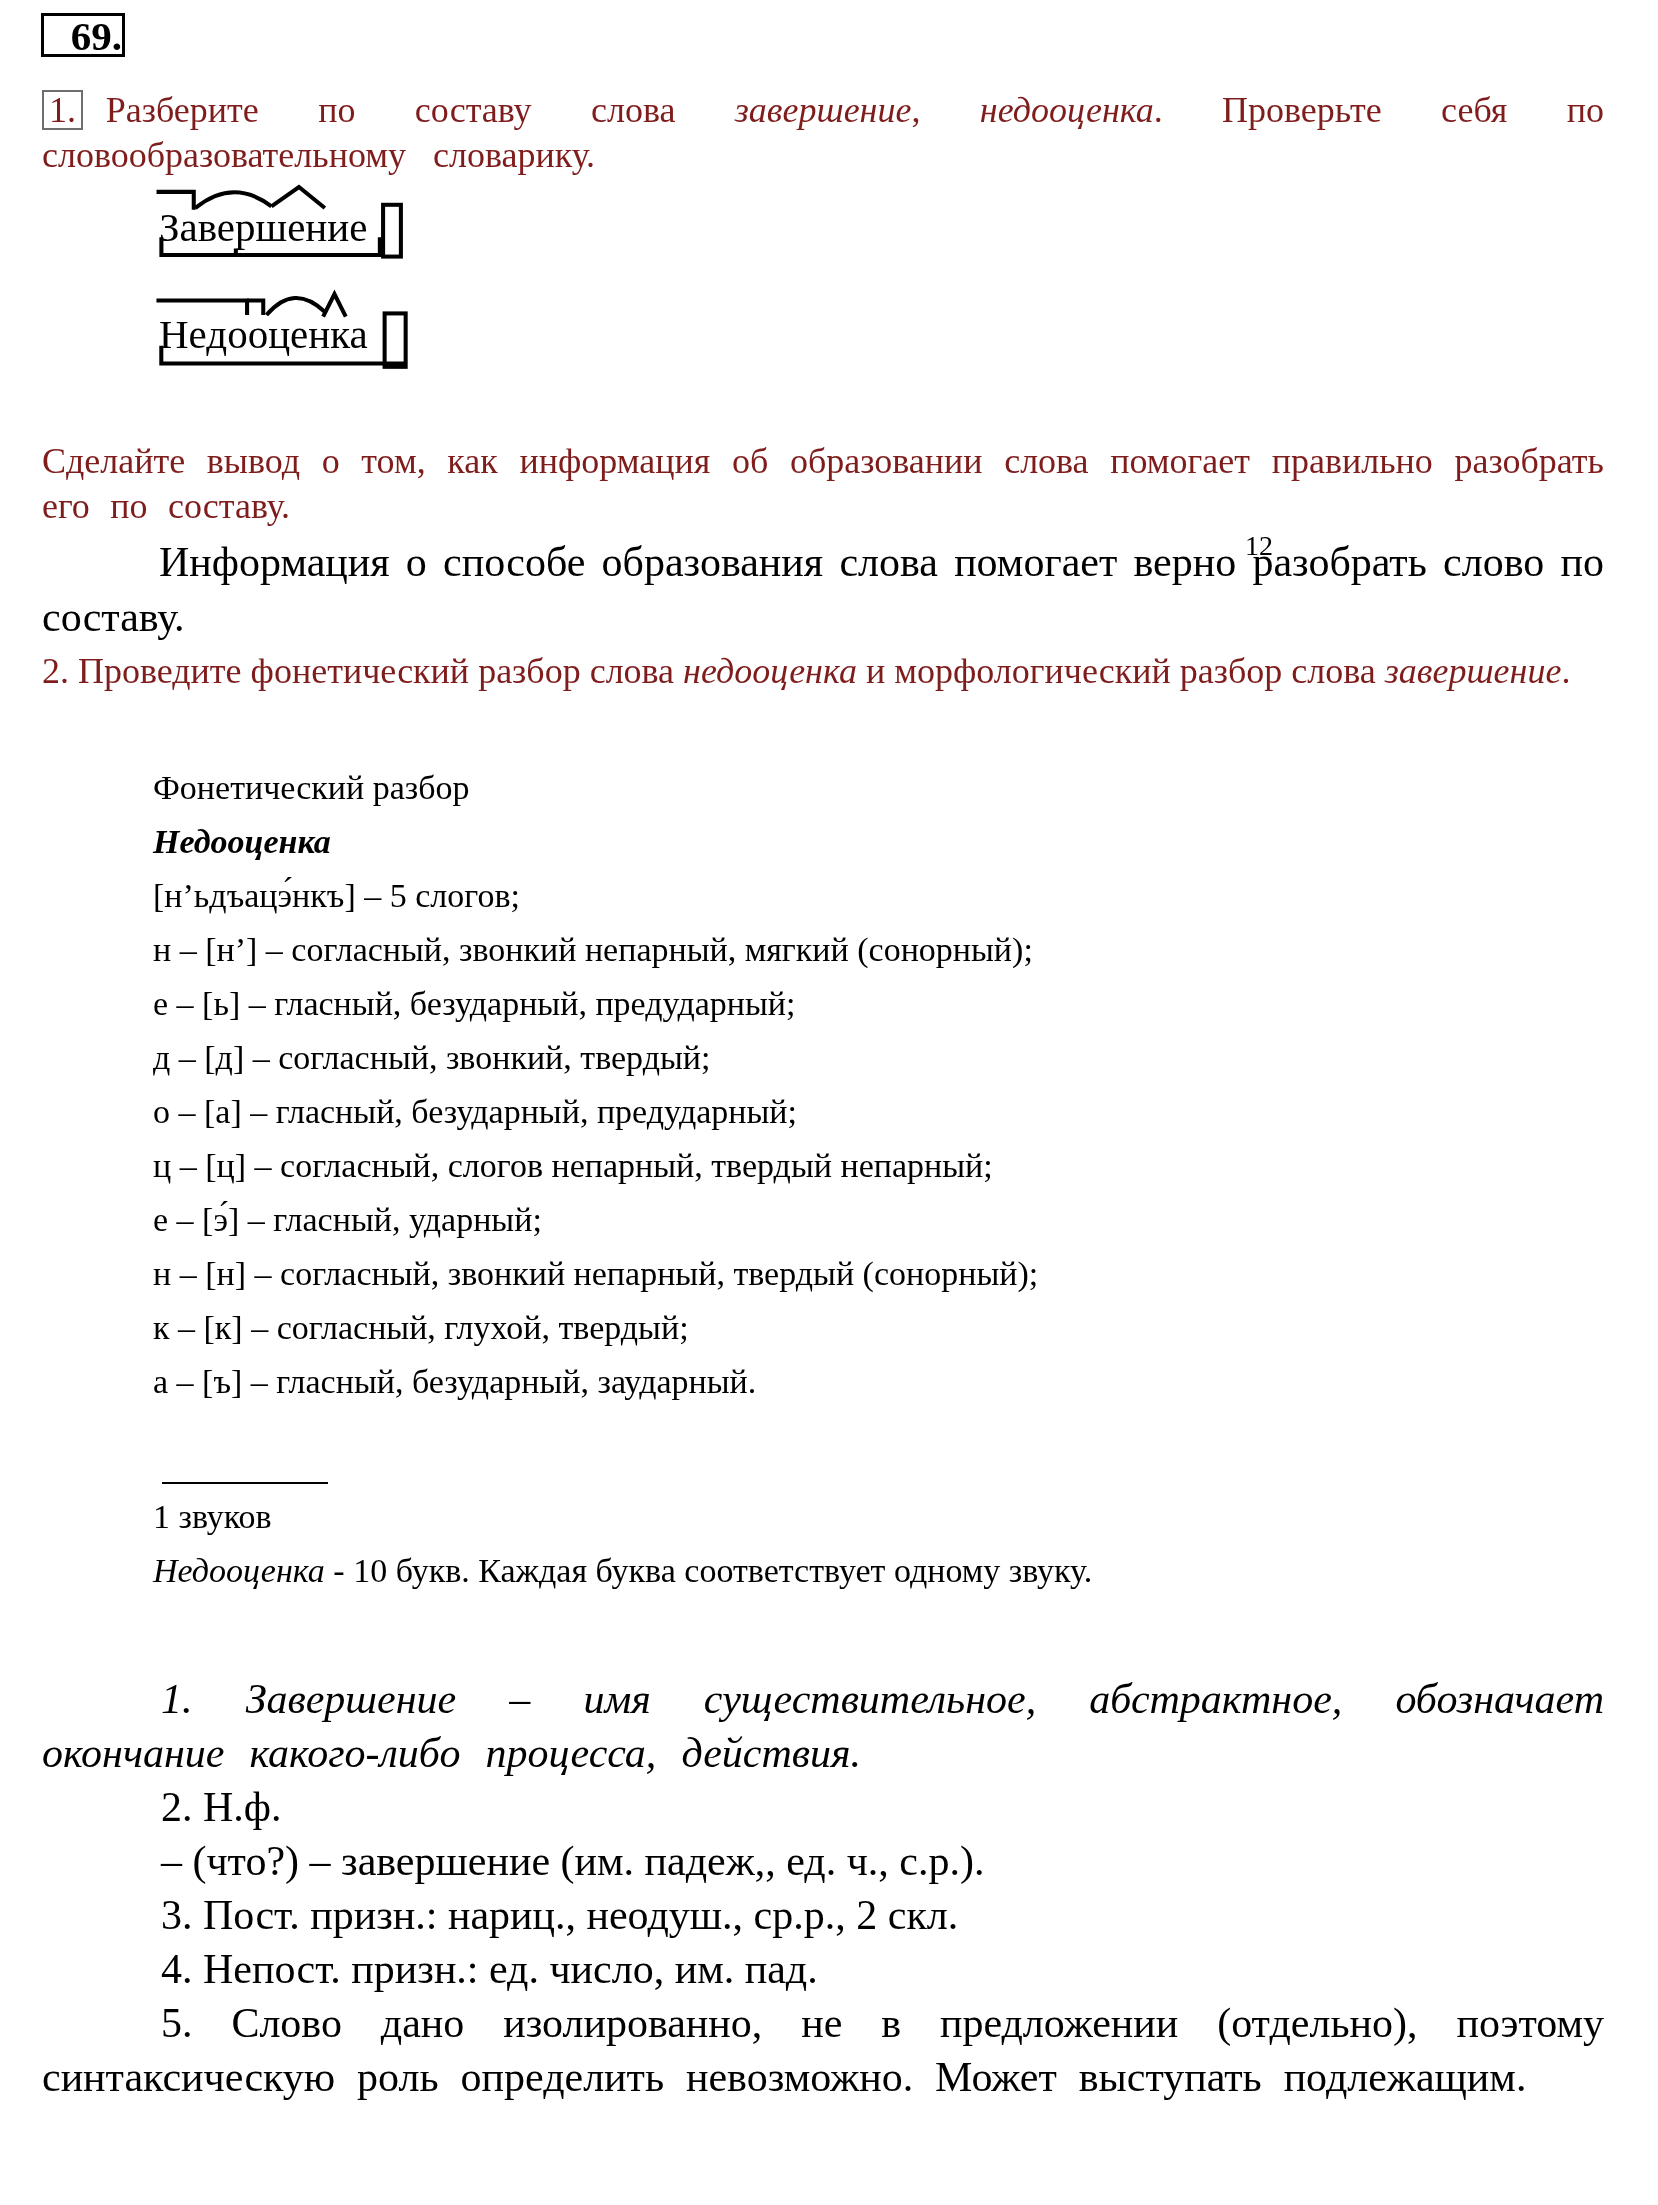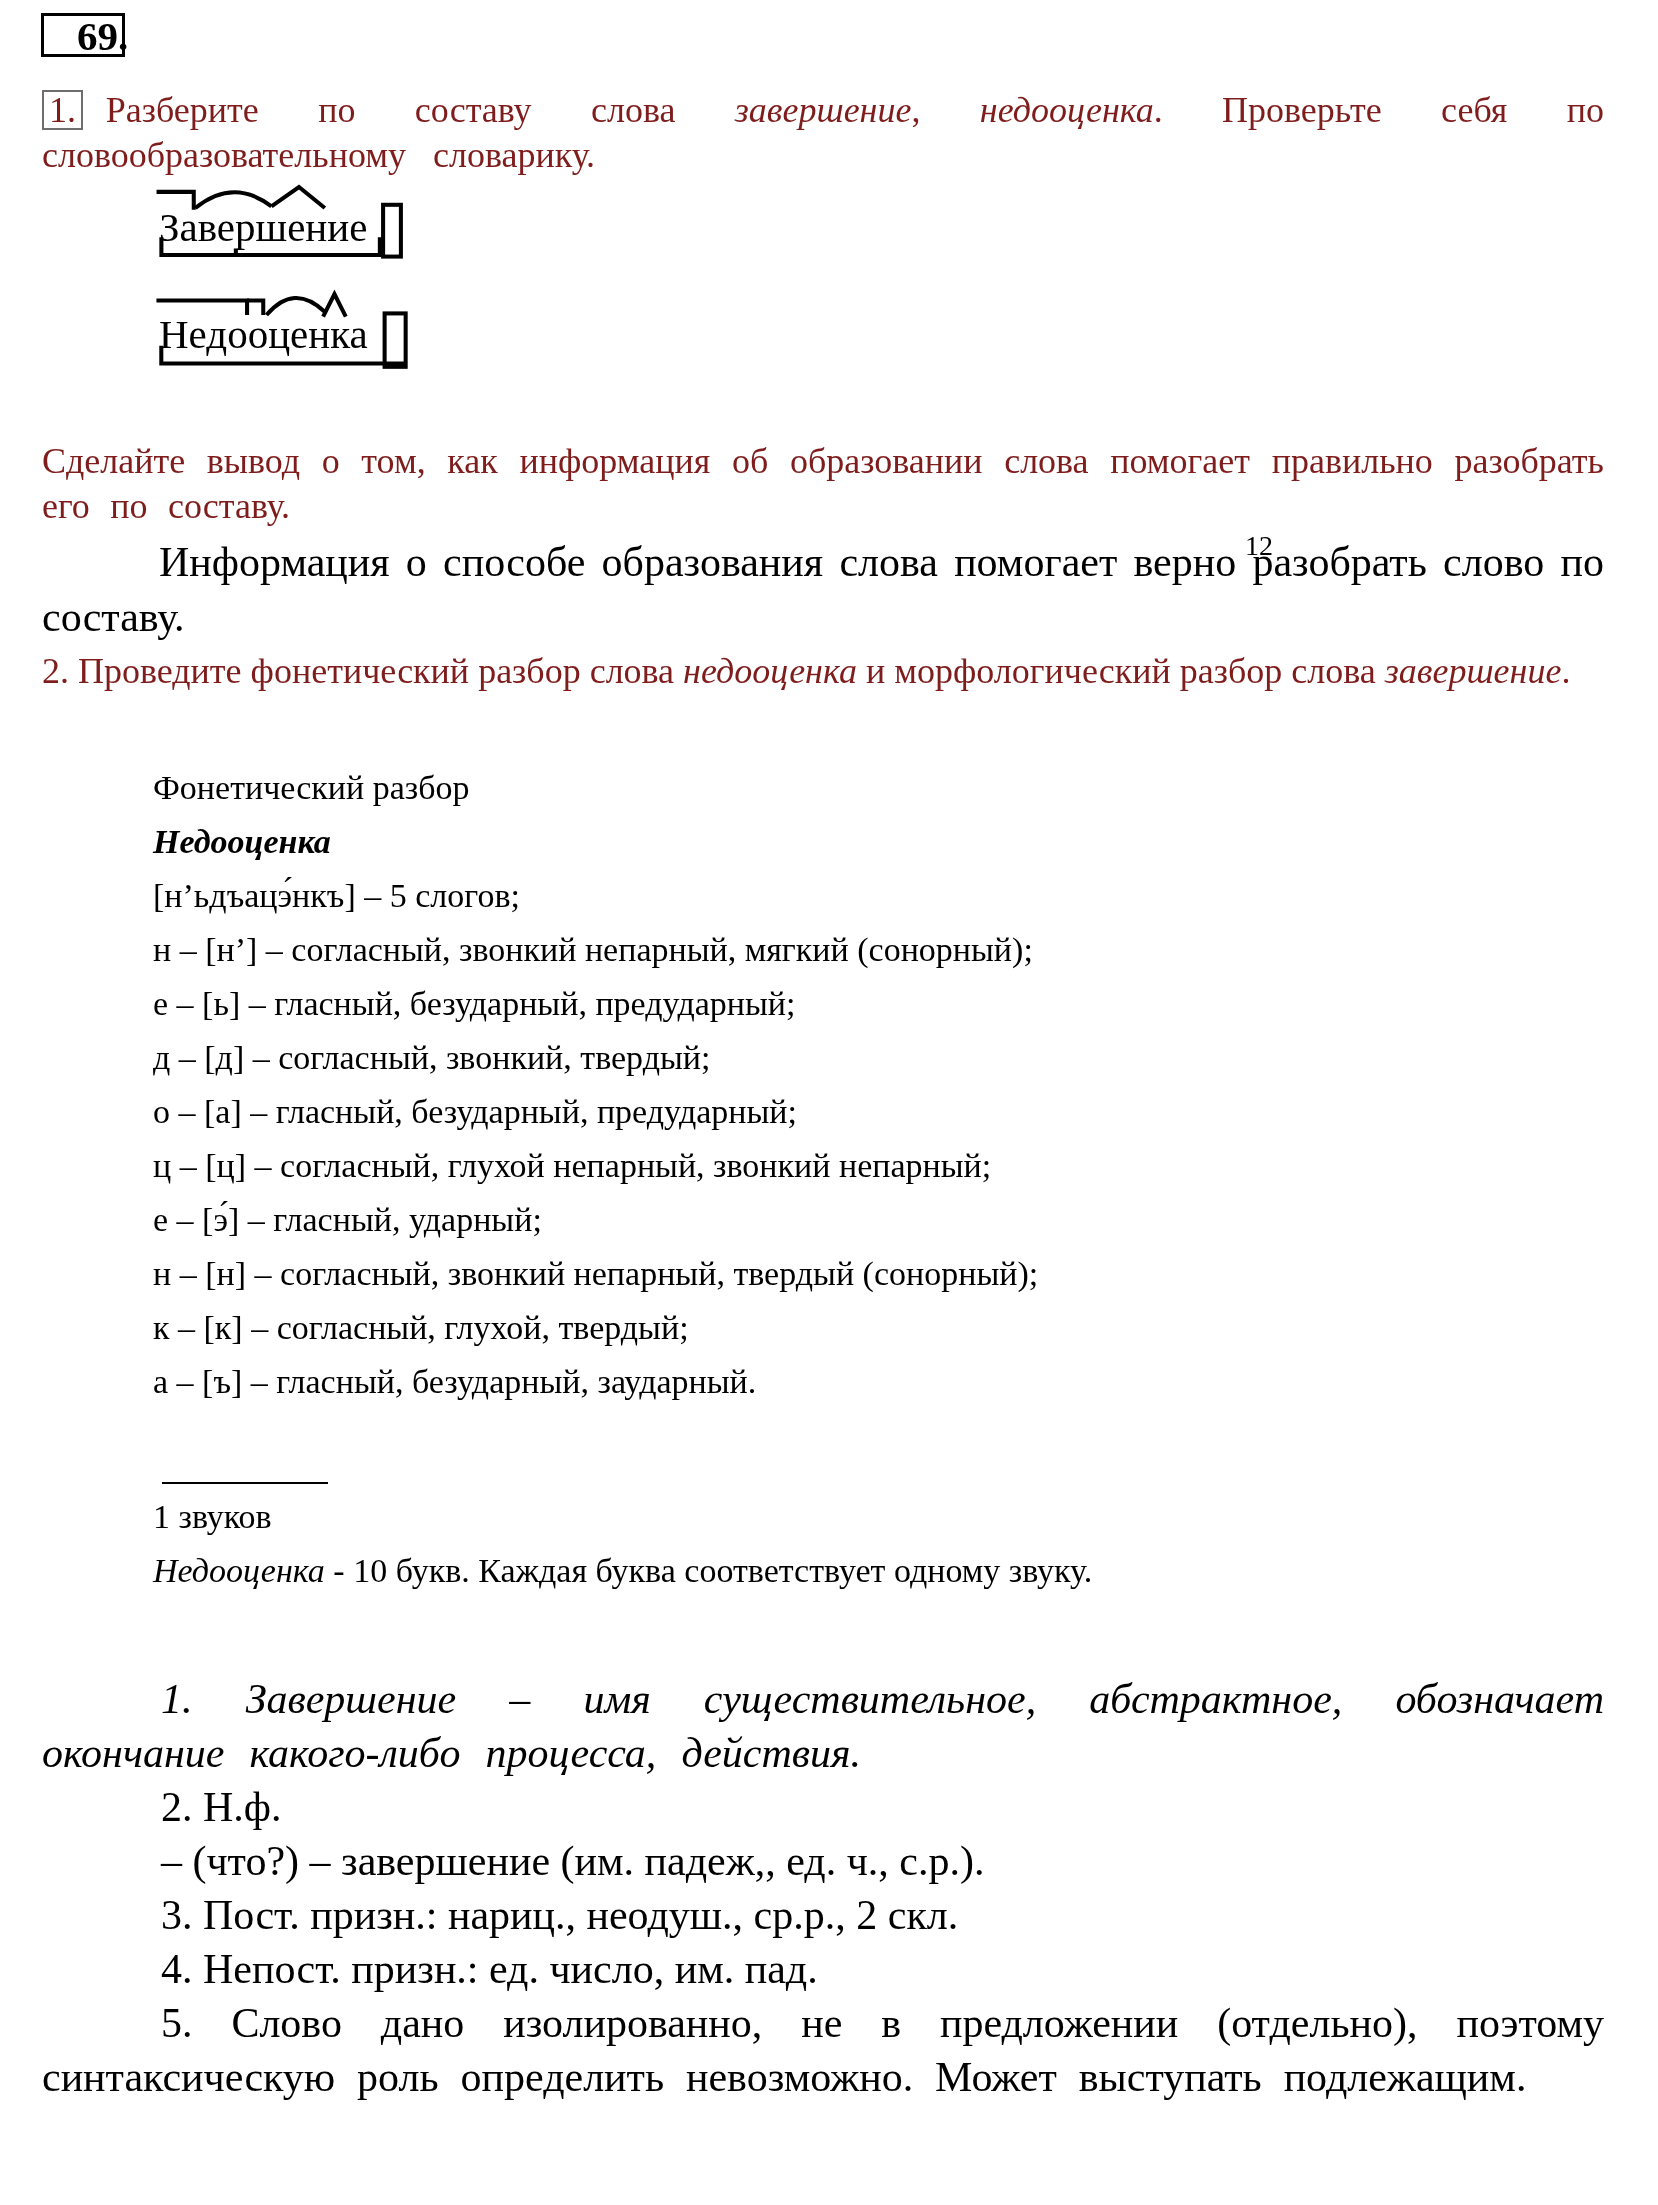--- a/index.html
+++ b/index.html
@@ -4,21 +4,21 @@
 <style>
   html, body { margin: 0; padding: 0; background: #ffffff; }
   body {
     width: 1658px; height: 2205px; position: relative; overflow: hidden;
     font-family: "Liberation Serif", "DejaVu Serif", serif; color: #000;
   }
   .abs { position: absolute; }
   .num-box {
     left: 41px; top: 13px; width: 84px; height: 44px;
     border: 3.2px solid #000; box-sizing: border-box;
-    font-weight: bold; font-size: 41px; line-height: 41px; text-align: left; padding-left: 33px;
+    font-weight: bold; font-size: 41px; line-height: 41px; text-align: right;
   }
   .gray { color: #7f1d1d; }
   .task {
     left: 42px; width: 1562px; font-size: 36px; line-height: 45px;
     text-align: justify; text-align-last: left;
   }
   .task1 { top: 88px; }
   .task-num {
     display: inline-block; border: 2.4px solid #6e6e6e; padding: 0 4.9px; line-height: 36px;
     margin-right: 23px;
@@ -109,21 +109,21 @@
 </div>
 
 <div class="abs block phon">
   <div>Фонетический разбор</div>
   <div class="bold-it">Недооценка</div>
   <div>[н’ьдъацэ́нкъ] – 5 слогов;</div>
   <div>н – [н’] – согласный, звонкий непарный, мягкий (сонорный);</div>
   <div>е – [ь] – гласный, безударный, предударный;</div>
   <div>д – [д] – согласный, звонкий, твердый;</div>
   <div>о – [а] – гласный, безударный, предударный;</div>
-  <div>ц – [ц] – согласный, глухой непарный, звонкий непарный;</div>
+  <div>ц – [ц] – согласный, слогов непарный, твердый непарный;</div>
   <div>е – [э́] – гласный, ударный;</div>
   <div>н – [н] – согласный, звонкий непарный, твердый (сонорный);</div>
   <div>к – [к] – согласный, глухой, твердый;</div>
   <div>а – [ъ] – гласный, безударный, заударный.</div>
 </div>
 
 <div class="abs rule"></div>
 
 <div class="abs block summary">
   <div>1 звуков</div>

